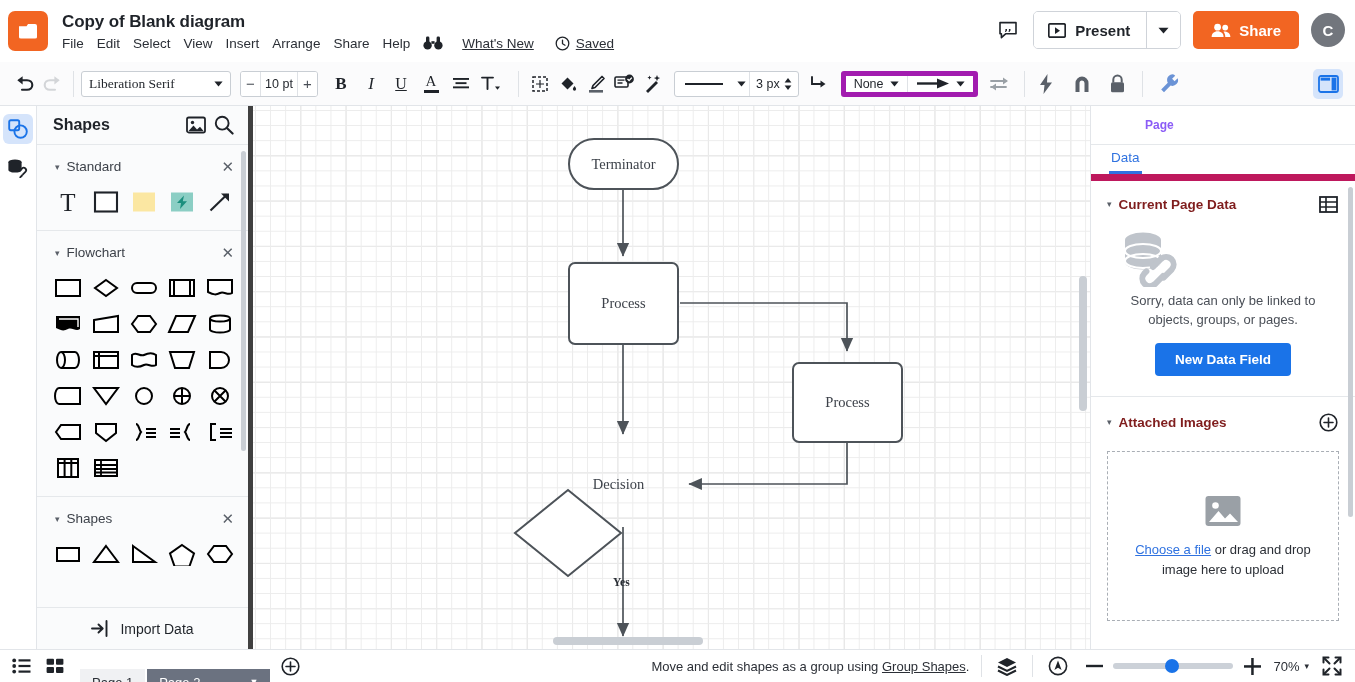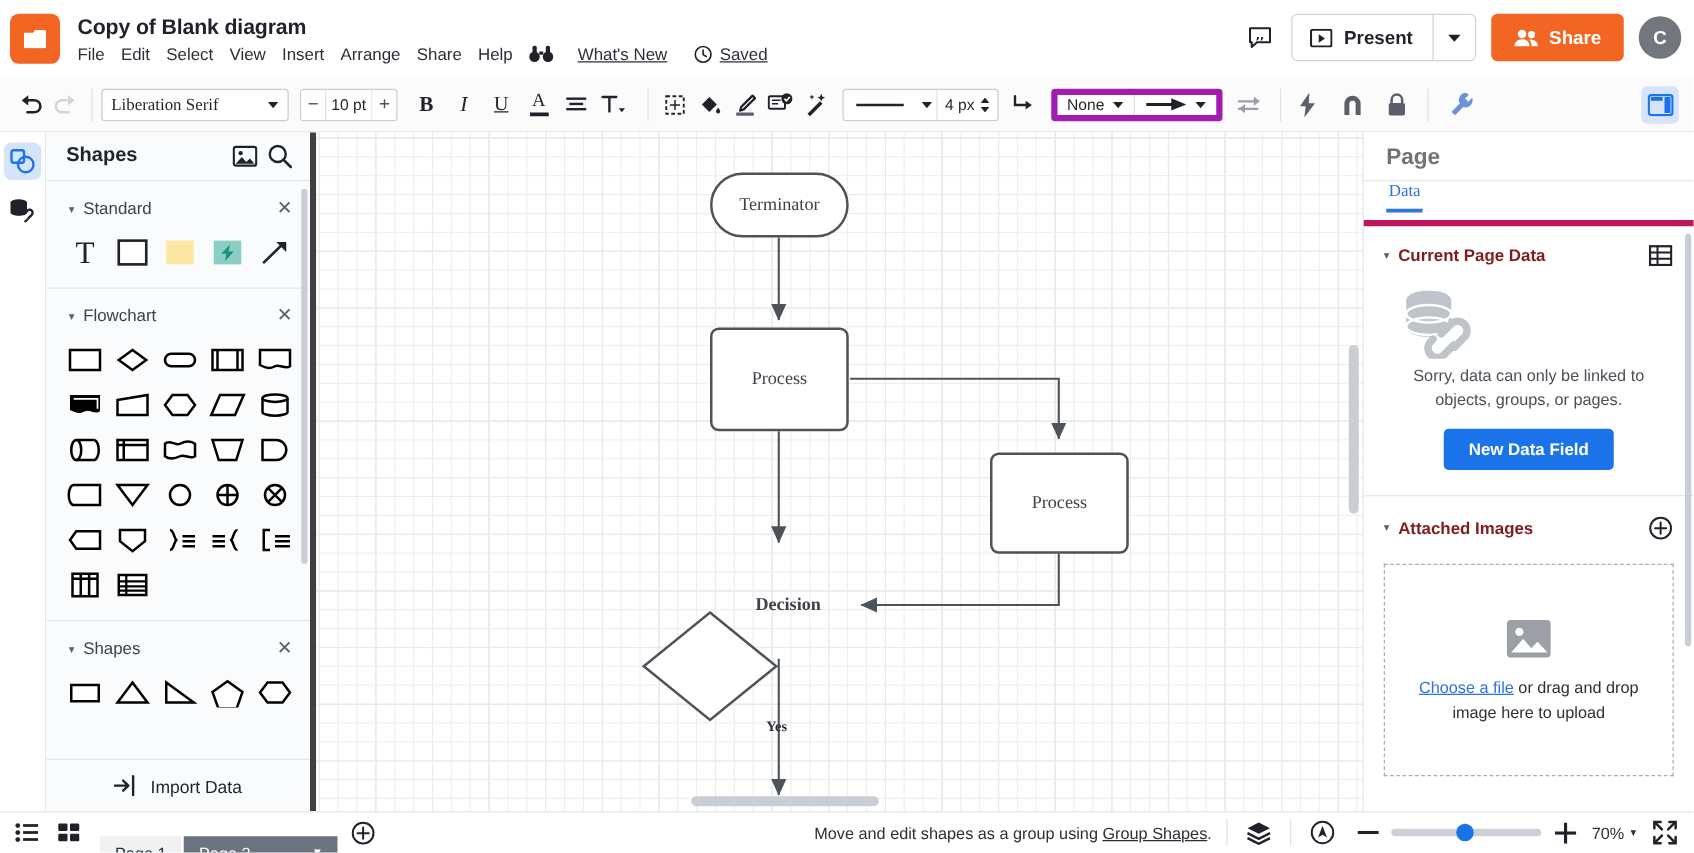--- a/index.html
+++ b/index.html
@@ -192,22 +192,22 @@
   .edge-lbl{
     position:absolute; font-family:"Liberation Serif", serif; font-size:11.5px; font-weight:bold; color:#2b2f36;
   }
 
   
   .right-panel{
     position:absolute; left:1090px; top:106px; width:265px; height:543px;
     background:#fff; border-left:1px solid #e2e5e9; display:flex; flex-direction:column;
   }
   .rp-head{ height:39px;display:flex;align-items:center;padding:0 18px;border-bottom:1px solid #e5e8eb; }
-  .rp-title{ font-size:18px;font-weight:bold;color:#737373; }
-  .rp-tabs{ height:36px;display:flex;align-items:flex-start;padding:0 18px;border-bottom:5px solid #be185d;font-family:Liberation Serif, serif; }
+  .rp-title{ font-size:12px;font-weight:bold;color:#8b5cf6;margin-left:36px; }
+  .rp-tabs{ height:36px;display:flex;align-items:flex-end;padding:0 18px;border-bottom:7px solid #be185d; }
   .rp-tab{
     font-size:13.5px;color:#2f72e0;padding:0 2px 6px;border-bottom:3px solid #2f72e0;cursor:pointer;
   }
   .rp-body{ flex:1; position:relative; overflow:hidden; }
   .rp-scrollbar{ position:absolute;right:2px;top:6px;width:5px;height:330px;background:#c9ced4;border-radius:3px; }
   .rp-section-head{ display:flex;align-items:center;padding:12px 16px 6px 16px; }
   .rp-sc{ font-size:9px;color:#5a6069;margin-right:7px; }
   .rp-sec-title{ flex:1;font-size:13.5px;font-weight:bold;color:#7f1d1d; }
   .rp-sec-icon{ width:22px;height:22px;display:flex;align-items:center;justify-content:center;cursor:pointer; }
   .rp-empty{ text-align:center;padding:8px 26px 4px; }
@@ -426,21 +426,21 @@
     <div class="line-group">
       <div class="line-prev">
           <div class="ln"></div>
         </div>
       <div class="line-caret">
         <svg width="9" height="6" viewBox="0 0 9 6">
             <path d="M0.4 0.6h8.2L4.5 5.5z" fill="#1f2329"></path>
           </svg>
       </div>
       <div class="line-w">
-        <span>4 px</span>
+        <span>3 px</span>
         <span class="spin">
           <svg width="8" height="5" viewBox="0 0 8 5">
               <path d="M4 0l3.4 4.4H0.6z" fill="#1f2329"></path>
             </svg>
           <svg width="8" height="5" viewBox="0 0 8 5">
               <path d="M4 5L0.6 0.6h6.8z" fill="#1f2329"></path>
             </svg>
         </span>
       </div>
     </div>
@@ -828,21 +828,21 @@
     </div>
 
     <div class="node n-proc" style="left:315px;top:156px;width:111px;height:83px;">
       <div class="lbl">Process</div>
     </div>
 
     <div class="node n-proc" style="left:539px;top:256px;width:111px;height:81px;">
       <div class="lbl">Process</div>
     </div>
 
-    <div class="node n-dec" style="left:322px;top:335px;width:111px;height:86px;font-weight:bold;">
+    <div class="node n-dec" style="left:310px;top:335px;width:111px;height:86px;">
       <div class="lbl">Decision</div>
     </div>
 
     <div class="edge-lbl" style="left:360px;top:470px;">Yes</div>
 
     <div class="vscroll"></div>
     <div class="hscroll"></div>
   </div>
 
   <div class="right-panel">

